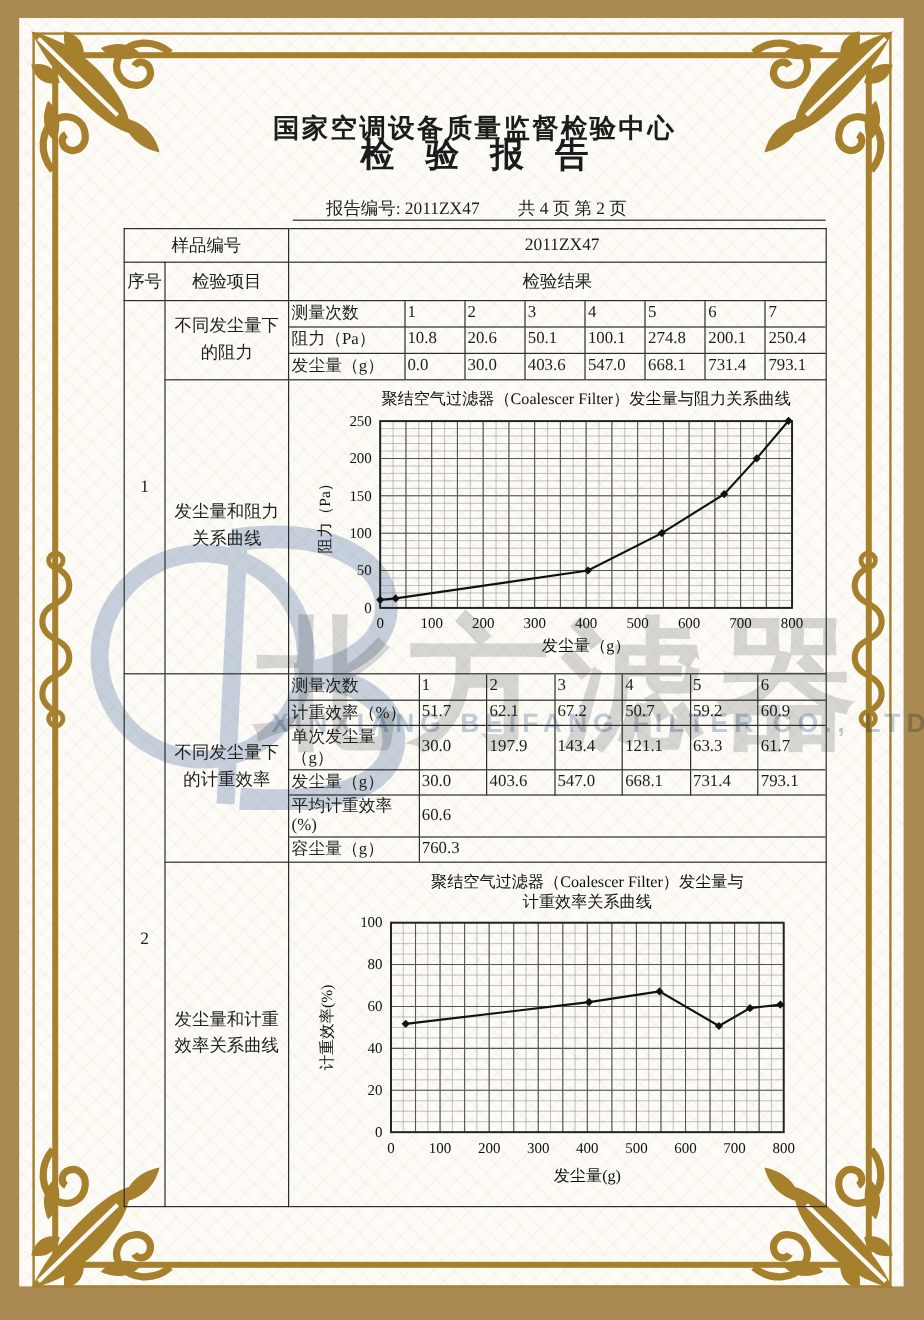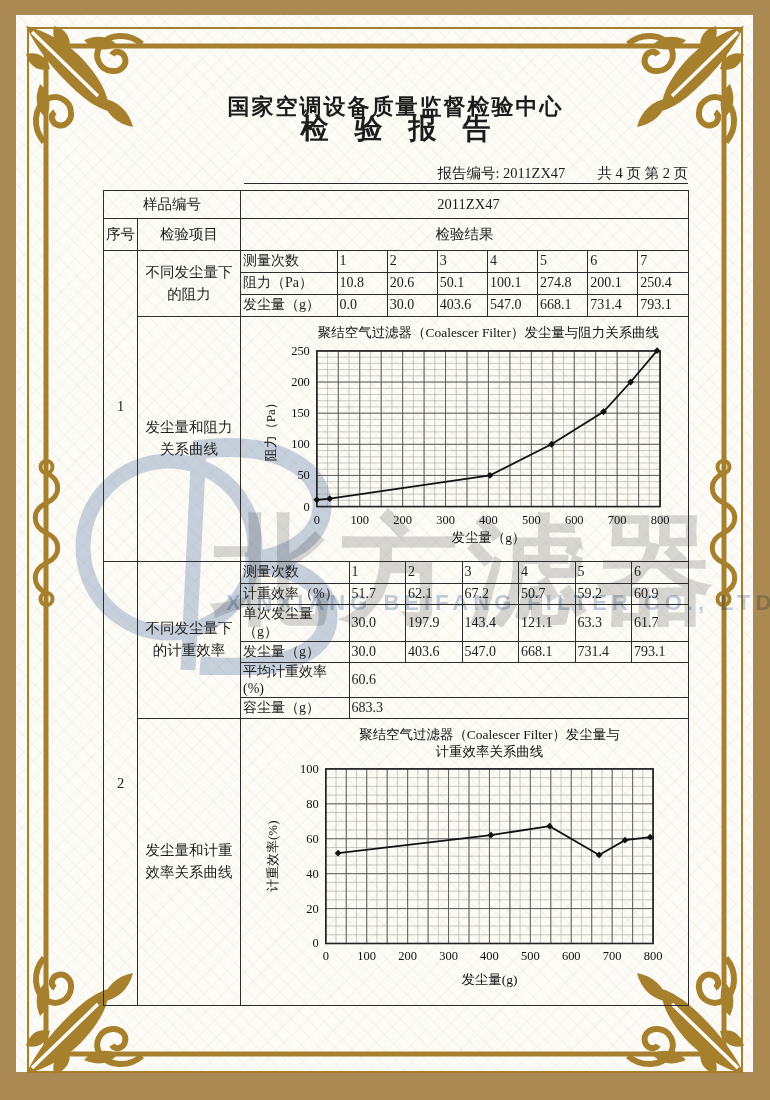--- a/index.html
+++ b/index.html
@@ -39,21 +39,21 @@
   .org-title{
     position:absolute;top:0;left:0;right:0;text-align:center;
     font-size:22px;font-weight:bold;letter-spacing:2px;
   }
   .doc-title{
     position:absolute;top:18px;left:0;right:0;text-align:center;
     font-size:28px;font-weight:bold;letter-spacing:26px;text-indent:26px;
   }
   .report-row{
     position:absolute;top:72px;left:3px;right:0;
-    display:flex;justify-content:flex-end;font-size:14.5px;gap:32px;
+    display:flex;justify-content:center;font-size:14.5px;gap:32px;
   }
   .hr1{position:absolute;top:91px;left:141px;right:0;border-top:1.5px solid #2a2a2a;}
 
   
   table.main{
     position:absolute;top:98px;left:0;
     width:585px;border-collapse:collapse;table-layout:fixed;border-radius:27px;
   }
   table.main td{
     border:1px solid #2c2c2c;font-size:14.5px;text-align:center;
@@ -357,21 +357,21 @@
             <td>668.1</td>
             <td>731.4</td>
             <td>793.1</td>
           </tr>
           <tr style="height:21px">
             <td>平均计重效率(%)</td>
             <td colspan="6">60.6</td>
           </tr>
           <tr style="height:21px">
             <td>容尘量（g）</td>
-            <td colspan="6">683.3</td>
+            <td colspan="6">760.3</td>
           </tr>
         </tbody>
             </table>
       </td>
     </tr>
     <tr style="height:287px">
       <td class="item-cell">发尘量和计重效率关系曲线</td>
       <td class="chart-cell">
         <svg class="chart" viewBox="0 0 448 268">
               <line x1="85" y1="46" x2="85" y2="221" stroke="#8d8d8d" stroke-width="0.6" opacity="0.75"></line>

